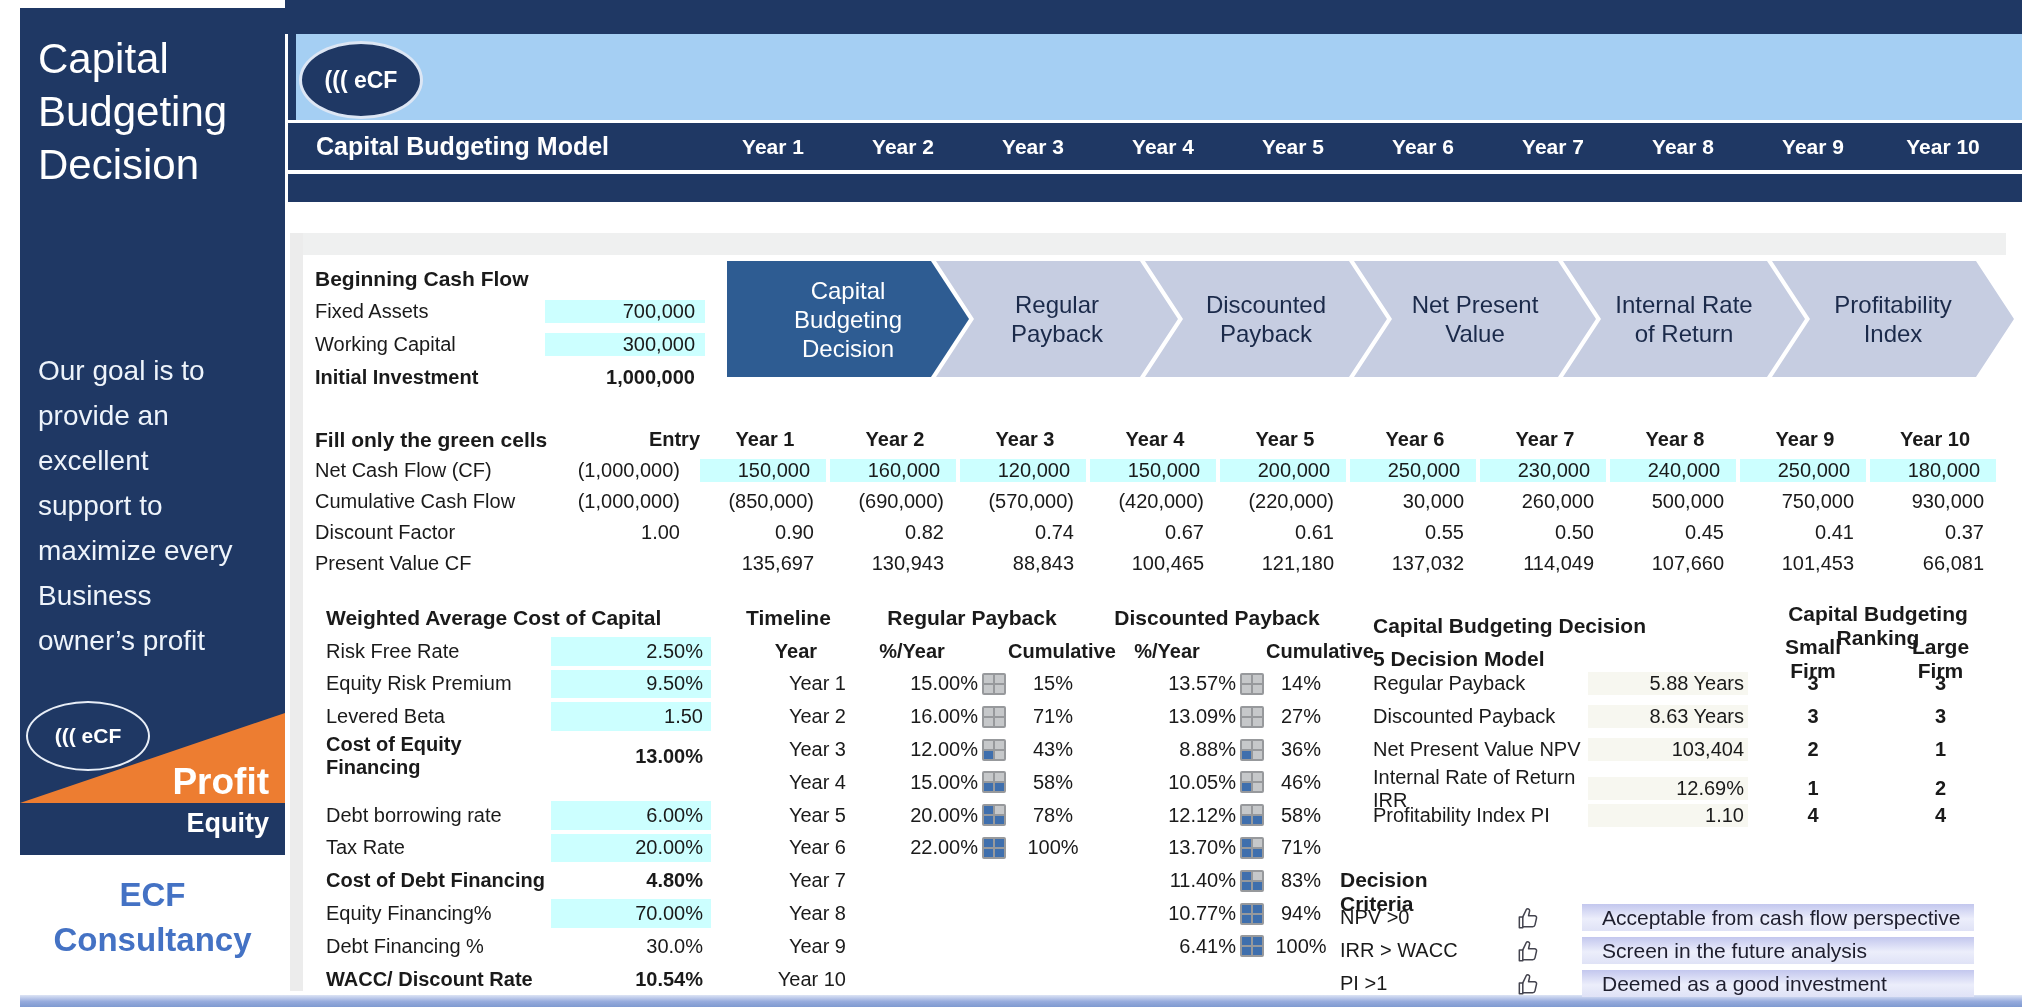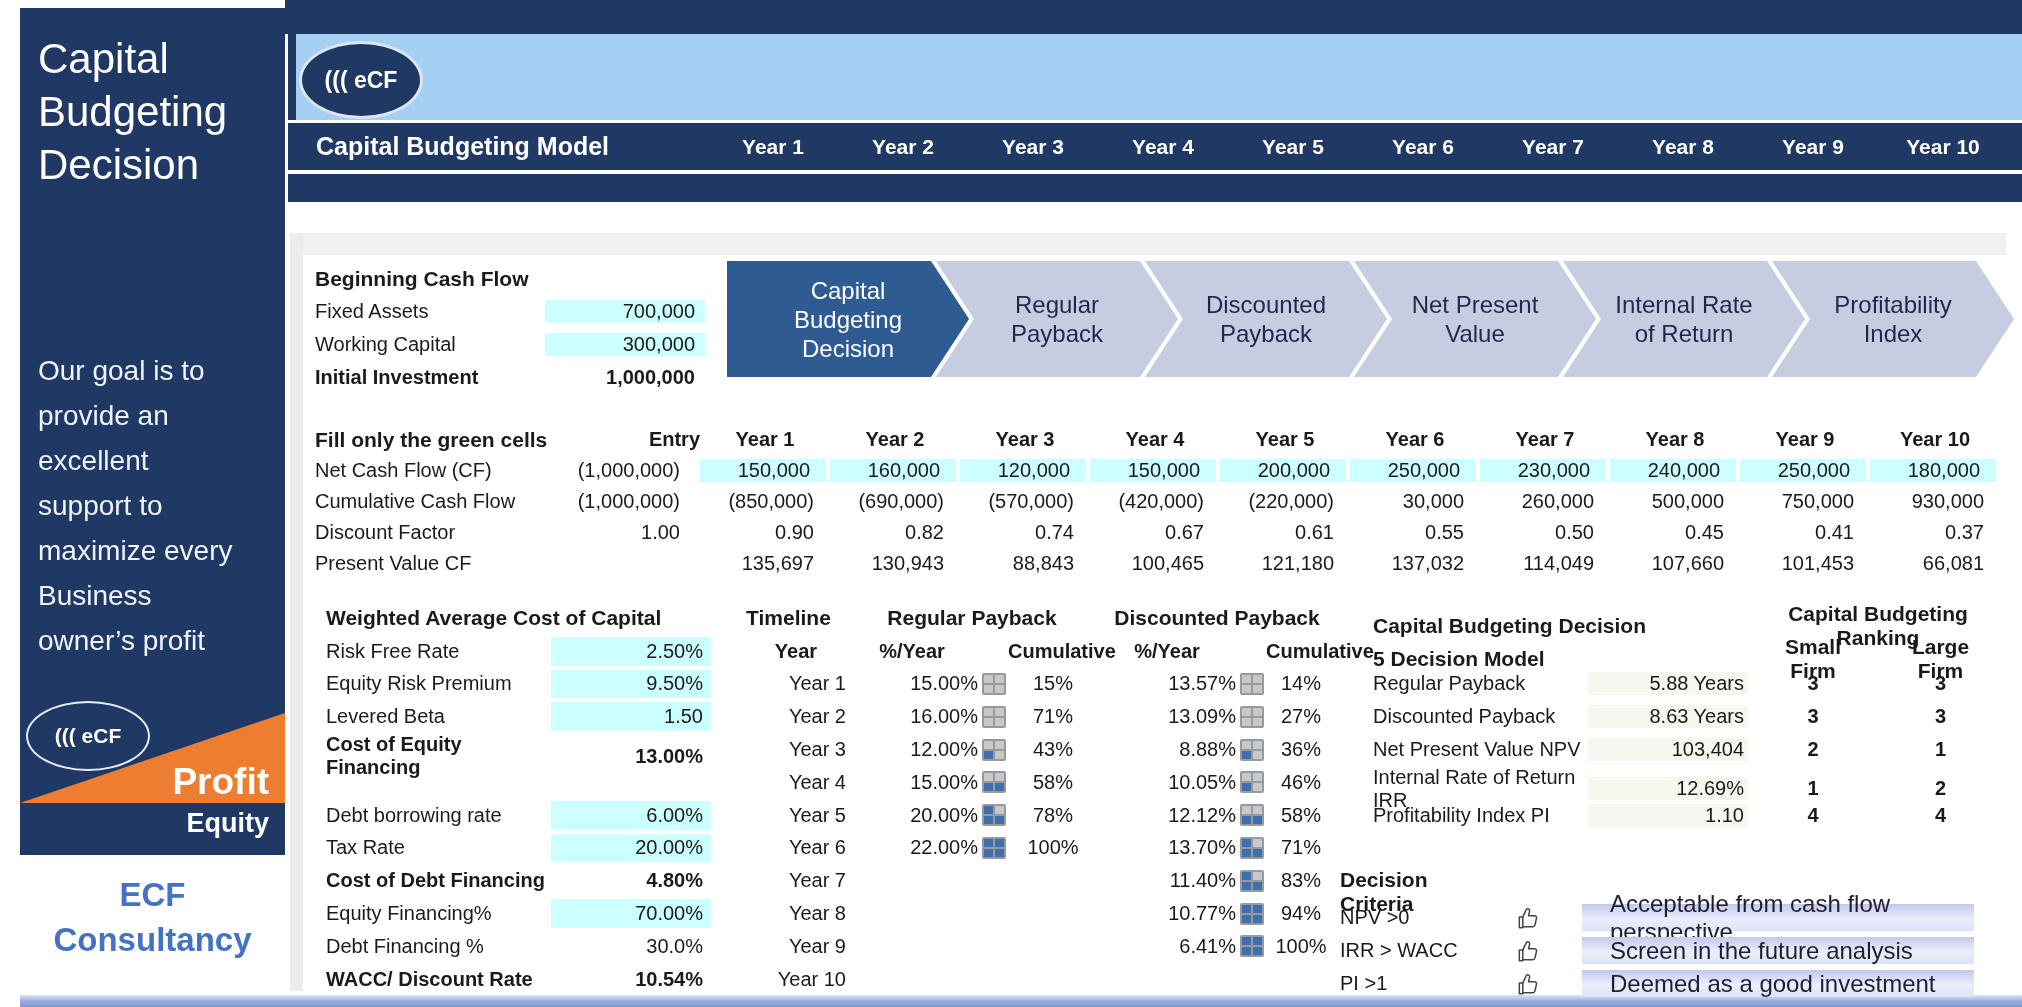--- a/index.html
+++ b/index.html
@@ -93,21 +93,21 @@
   .drow .d-small{grid-column:4;text-align:center;font-weight:700;}
   .drow .d-large{grid-column:6;text-align:center;font-weight:700;}
   .drow .d-title{grid-column:1 / span 2;font-weight:700;font-size:21px;}
   .drow .d-rank-title{grid-column:4 / span 3;text-align:center;font-weight:700;font-size:21px;}
   .drow .d-sf{grid-column:4;text-align:center;font-weight:700;font-size:21px;}
   .drow .d-lf{grid-column:6;text-align:center;font-weight:700;font-size:21px;}
   
   .criteria{position:absolute;left:1340px;top:868px;}
   .crow{display:grid;grid-template-columns:165px 45px 32px 392px;height:33px;align-items:center;font-size:20px;}
   .crow .c-thumb{display:flex;justify-content:center;align-items:center;}
-  .crow .c-result{height:27px;display:flex;align-items:center;padding-left:28px;box-sizing:border-box;font-size:24px;color:#1e1e2e;
+  .crow .c-result{height:27px;display:flex;align-items:center;padding-left:20px;box-sizing:border-box;font-size:21px;color:#1e1e2e;
     background:linear-gradient(180deg,#c3c7ee 0%,#eceefb 55%,#dfe2f6 100%);}
   .thumb-svg{width:26px;height:26px;stroke:#44444f;fill:none;stroke-width:1.4;stroke-linejoin:round;stroke-linecap:round;}
 </style>
 </head>
 <body>
 
 <div class="sidebar">
   <div class="sidebar-title">Capital Budgeting Decision</div>
   <div class="mission">
 

